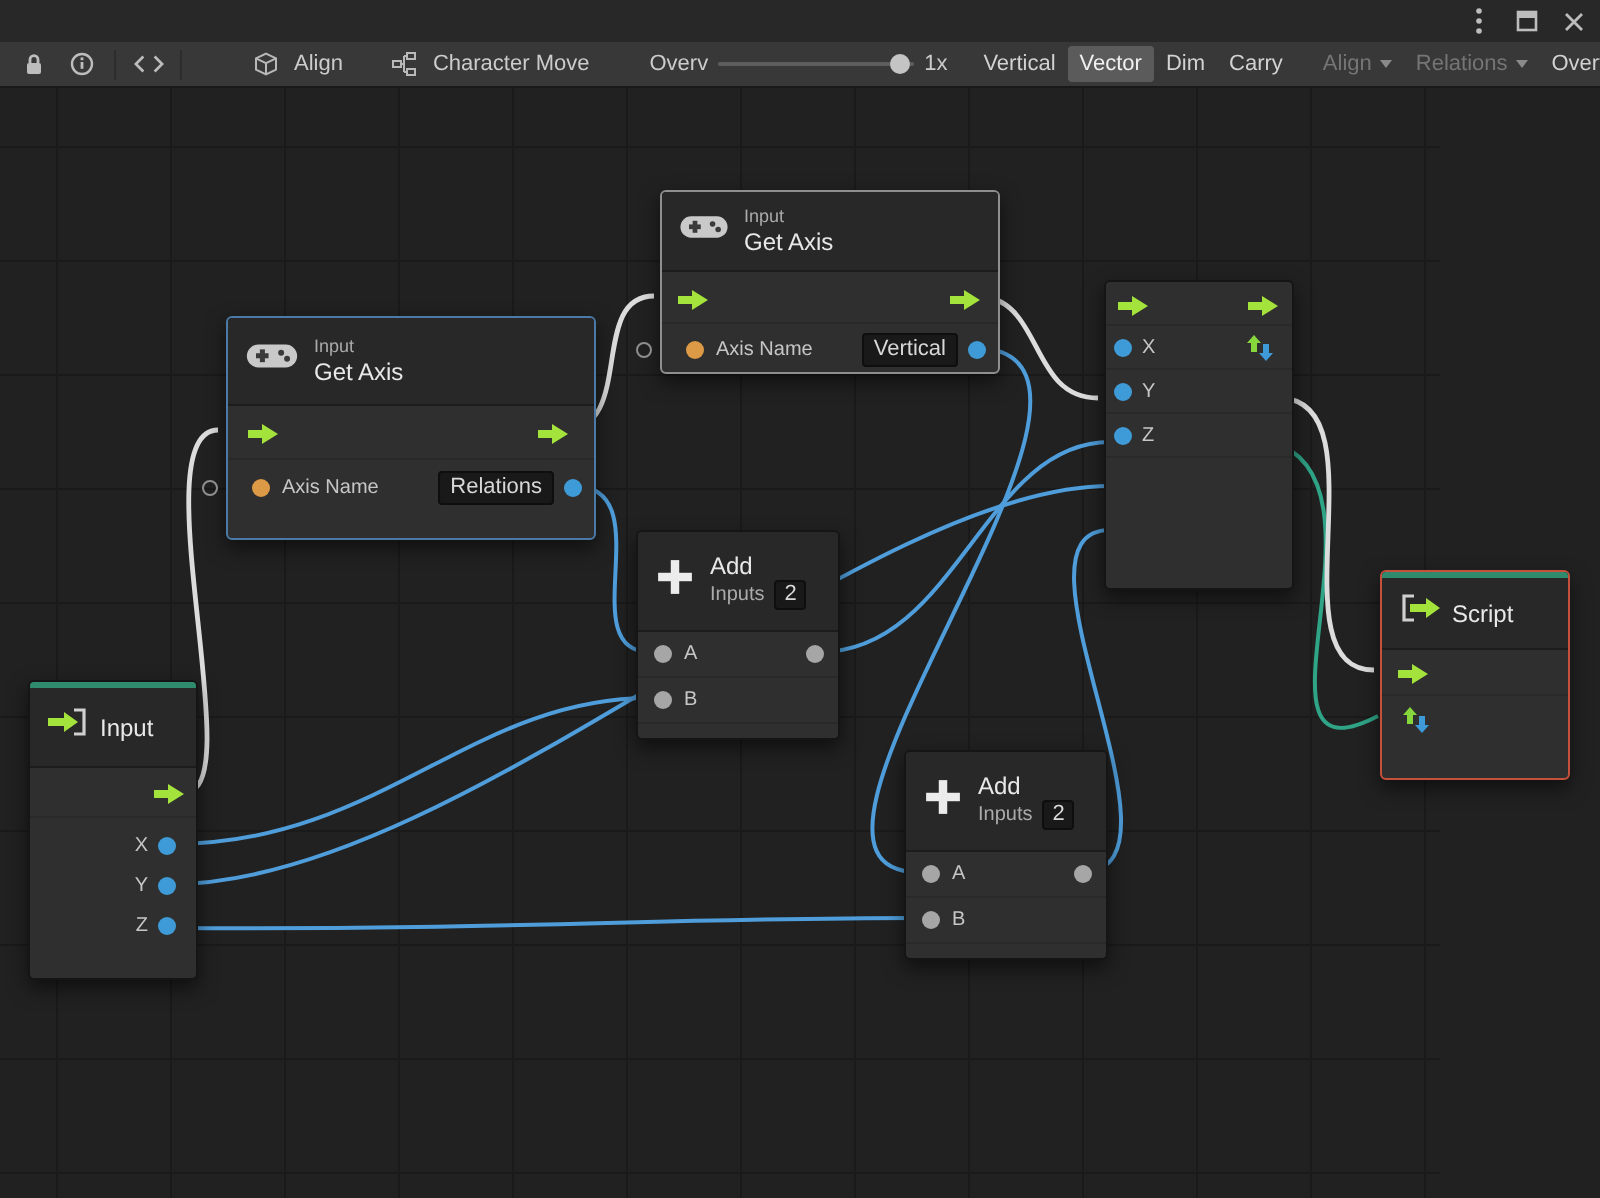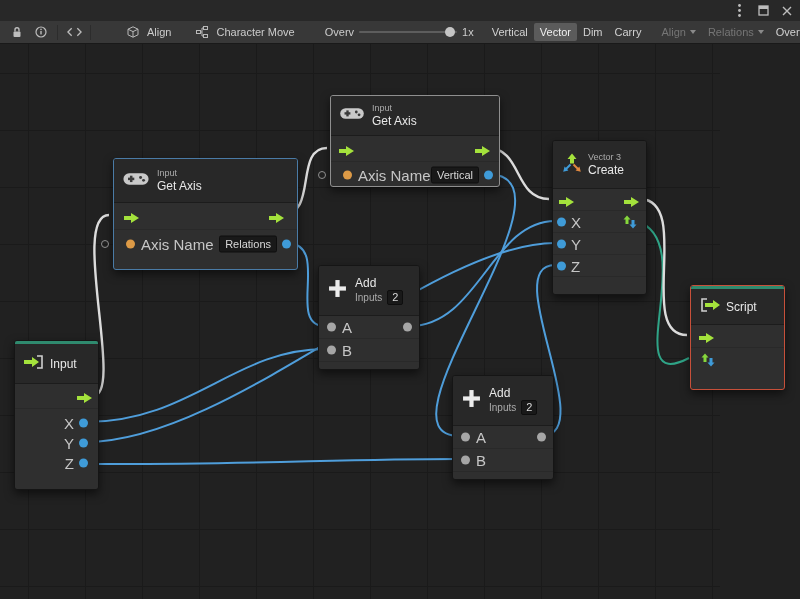--- a/index.html
+++ b/index.html
@@ -42,21 +42,21 @@
   .node { position:absolute; background:#2f2f2f; border:1px solid #151515; border-radius:3px; box-shadow:0 4px 10px rgba(0,0,0,.55); }
   .node.hl-gray  { border-color:#8f8f8f; }
   .node.hl-blue  { border-color:#4a7ba6; }
   .node.hl-red   { border-color:#c7503a; }
   .nhead { display:flex; align-items:center; gap:8px; padding:0 9px; background:#282828; border-bottom:1px solid #1c1c1c; border-radius:2px 2px 0 0; }
   .ntitles { display:flex; flex-direction:column; justify-content:center; }
   .ncat { font-size:9px; color:#ababab; line-height:11px; }
   .ntitle { font-size:12px; color:#e8e8e8; line-height:14px; }
   .row { position:relative; border-bottom:1px solid #292929; }
   .row:last-child { border-bottom:none; }
-  .plabel { position:absolute; top:50%; transform:translateY(-50%); font-size:15px; color:#c6c6c6; }
+  .plabel { position:absolute; top:50%; transform:translateY(-50%); font-size:10px; color:#c6c6c6; }
   .dot { position:absolute; top:50%; transform:translateY(-50%); width:9px; height:9px; border-radius:50%; }
   .dot.blue { background:#3f9bd8; }
   .dot.gray { background:#a6a6a6; }
   .dot.orange { background:#dd9a46; }
   .dot.hollow { width:8px; height:8px; background:transparent; border:1.5px solid #8e8e8e; }
   .ctrl { position:absolute; top:50%; transform:translateY(-50%); width:16px; height:12px; }
   .field { position:absolute; top:50%; transform:translateY(-50%); background:#191919; border:1px solid #0e0e0e; border-radius:2px; font-size:11px; color:#d8d8d8; padding:1px 5px; line-height:13px; }
   .stripe { position:absolute; top:0; left:0; right:0; height:3px; background:#2f8a6e; border-radius:2px 2px 0 0; }
   .vicon { position:absolute; top:50%; transform:translateY(-50%); width:14px; height:14px; }
 </style>
@@ -292,35 +292,20 @@
         <span class="plabel" style="left:23px">A</span>
         <span class="dot gray" style="right:7px"></span>
       </div>
       <div class="row" style="height:23px;border-bottom:1px solid #292929">
         <span class="dot gray" style="left:8px"></span>
         <span class="plabel" style="left:23px">B</span>
       </div>
     </div>
 
     <div class="node" style="left:552px;top:96px;width:95px;height:155px">
-      <div class="nhead" style="height:48px;gap:6px">
-        <span>
-          <svg width="20" height="20" viewBox="0 0 20 20">
-            <path d="M10 0.5 L14.5 6 H12 V10.5 H8 V6 H5.5 Z" fill="#a4e23c"></path>
-            <path d="M8.5 11.5 L3.5 16.5" stroke="#3f9bd8" stroke-width="2"></path>
-              <path d="M1.2 18.8 L6.4 17.4 L2.6 13.6 Z" fill="#3f9bd8"></path>
-            <path d="M11.5 11.5 L16.5 16.5" stroke="#e08840" stroke-width="2"></path>
-              <path d="M18.8 18.8 L13.6 17.4 L17.4 13.6 Z" fill="#e08840"></path>
-          </svg>
-        </span>
-        <span class="ntitles">
-          <span class="ncat">Vector 3</span>
-          <span class="ntitle">Create</span>
-        </span>
-      </div>
       <div class="row" style="height:22px">
         <span class="ctrl" style="left:6px"><svg width="16" height="12" viewBox="0 0 16 12">
               <path d="M0 4 h7 V1 l8 5 -8 5 V8 H0 z" fill="#a4e23c"></path>
             </svg></span>
         <span class="ctrl" style="right:6px"><svg width="16" height="12" viewBox="0 0 16 12">
               <path d="M0 4 h7 V1 l8 5 -8 5 V8 H0 z" fill="#a4e23c"></path>
             </svg></span>
       </div>
       <div class="row" style="height:22px">
         <span class="dot blue" style="left:4px"></span>

